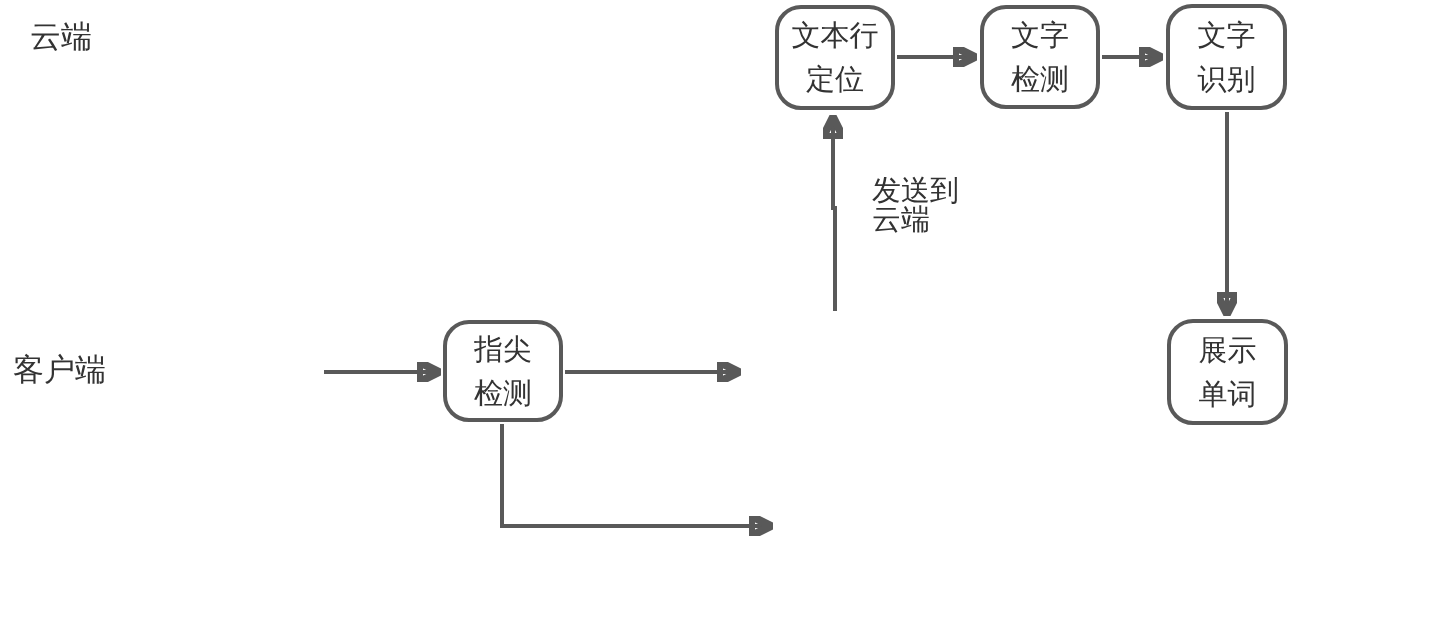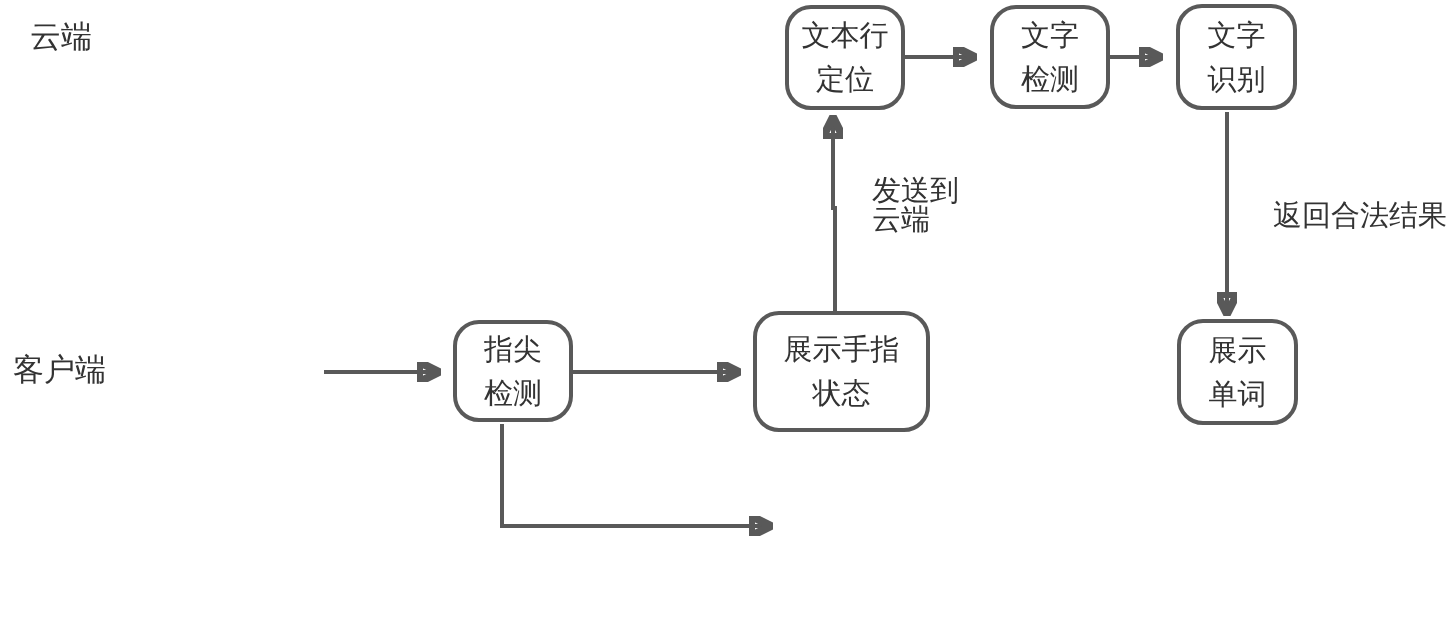--- a/index.html
+++ b/index.html
@@ -36,21 +36,20 @@
     display: flex;
     flex-direction: column;
     align-items: center;
     justify-content: center;
     gap: 15px;
     font-size: 29px;
     line-height: 1;
     color: #333333;
     text-align: center;
     white-space: nowrap;
-    margin-left: 10px;
   }
   .lane-label {
     position: absolute;
     font-size: 31px;
     line-height: 1;
     color: #333333;
     white-space: nowrap;
   }
   .edge-label {
     position: absolute;
@@ -87,24 +86,20 @@
 
   <div class="lane-label" style="left:30px; top:21px">云端</div>
   <div class="lane-label" style="left:13px; top:354px">客户端</div>
 
 
   <div class="node" style="left:443px; top:320px; width:120px; height:102px">
     <span>指尖</span>
     <span>检测</span>
   </div>
 
-  <div class="node" style="left:743px; top:311px; width:177px; height:121px">
-    <span>展示手指</span>
-    <span>状态</span>
-  </div>
 
 
   <div class="node" style="left:775px; top:5px; width:120px; height:105px">
     <span>文本行</span>
     <span>定位</span>
   </div>
 
   <div class="node" style="left:980px; top:5px; width:120px; height:104px">
     <span>文字</span>
     <span>检测</span>
@@ -120,15 +115,14 @@
     <span>单词</span>
   </div>
 
 
 
   <div class="edge-label two-line" style="left:872px; top:176px">
     <span>发送到</span>
     <span>云端</span>
   </div>
 
-  <div class="edge-label" style="left:1273px; top:201px">返回合法结果</div>
 
 </div>
 
 </body></html>

